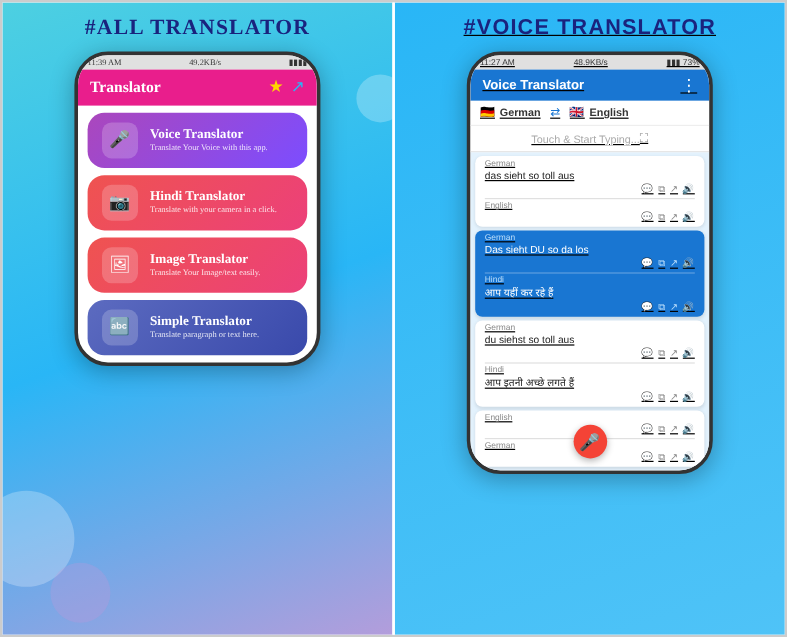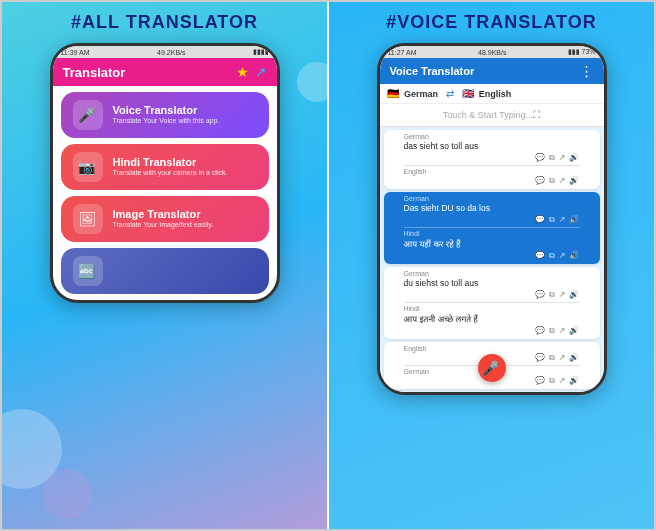--- a/index.html
+++ b/index.html
@@ -19,25 +19,27 @@
       display: flex;
       flex-direction: column;
       align-items: center;
       padding: 10px 8px;
       position: relative;
       overflow: hidden;
     }
 
     .panel-left {
       background: linear-gradient(160deg, #4dd0e1 0%, #29b6f6 50%, #b39ddb 100%);
+      font-family: Liberation Serif, serif;
     }
 
     .panel-right {
       background: linear-gradient(160deg, #29b6f6 0%, #4fc3f7 100%);
       border-left: 2px solid #fff;
+      text-decoration: underline;
     }
 
     .panel-title {
       font-size: 18px;
       font-weight: 900;
       color: #1a237e;
       letter-spacing: 1px;
       margin-bottom: 10px;
       text-align: center;
       z-index: 2;
@@ -48,21 +50,21 @@
       position: absolute;
       border-radius: 50%;
       opacity: 0.25;
     }
     .circle1 { width: 80px; height: 80px; background: #fff; bottom: 40px; left: -20px; }
     .circle2 { width: 50px; height: 50px; background: #ce93d8; bottom: 10px; left: 40px; }
     .circle3 { width: 40px; height: 40px; background: #fff; top: 60px; right: -10px; }
 
     
     .phone {
-      width: 230px;
+      width: 205px;
       background: #fff;
       border-radius: 28px;
       border: 3px solid #333;
       overflow: hidden;
       box-shadow: 0 4px 20px rgba(0,0,0,0.3);
       z-index: 2;
     }
 
     .phone-status-bar {
       background: #e0e0e0;
@@ -188,21 +190,21 @@
     .translation-list {
       background: #e3f2fd;
       flex: 1;
       overflow: hidden;
     }
 
     .trans-card {
       background: #fff;
       margin: 3px 4px;
       border-radius: 6px;
-      padding: 3px 20px;
+      padding: 3px 8px;
       box-shadow: 0 1px 3px rgba(0,0,0,0.1);
     }
 
     .trans-card.highlight {
       background: #1976d2;
       color: #fff;
     }
 
     .trans-lang-label {
       font-size: 7px;
@@ -318,20 +320,24 @@
       </div>
       <div class="menu-item menu-item-image">
         <div class="menu-icon">🖼</div>
         <div>
           <div class="menu-text-main">Image Translator</div>
           <div class="menu-text-sub">Translate Your Image/text easily.</div>
         </div>
       </div>
       <div class="menu-item menu-item-simple">
         <div class="menu-icon">🔤</div>
+        <div>
+          <div class="menu-text-main">Simple Translator</div>
+          <div class="menu-text-sub">Translate paragraph or text here.</div>
+        </div>
       </div>
     </div>
   </div>
 </div>
 
 <div class="panel panel-right">
   <div class="panel-title">#VOICE TRANSLATOR</div>
 
   <div class="phone-right-wrapper">
     <div class="phone" style="position:relative;">

